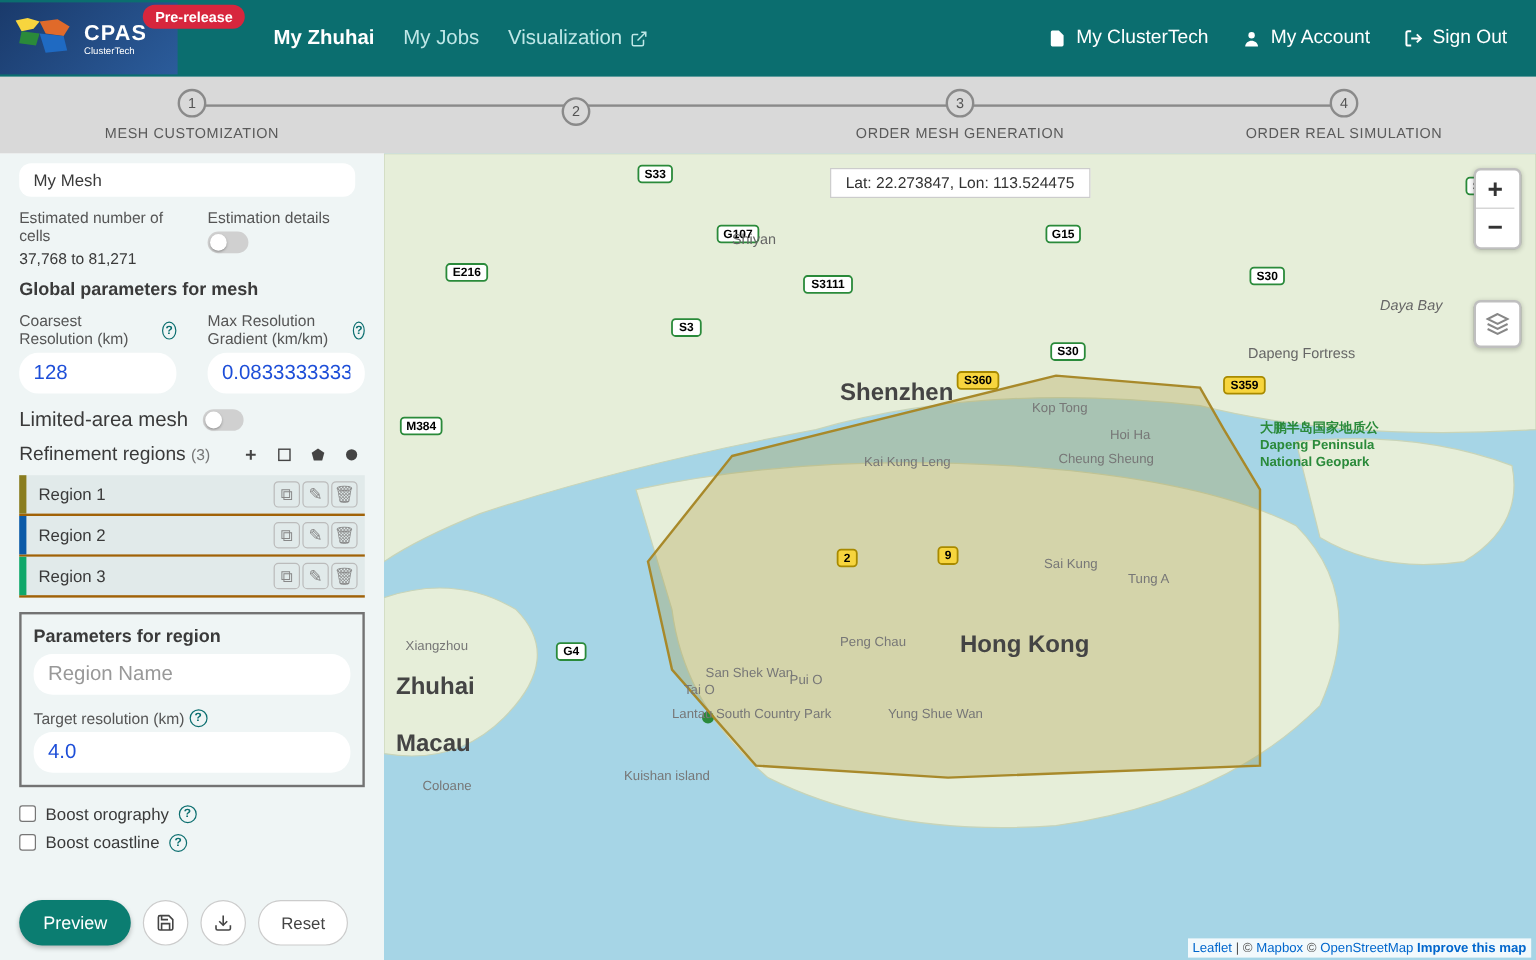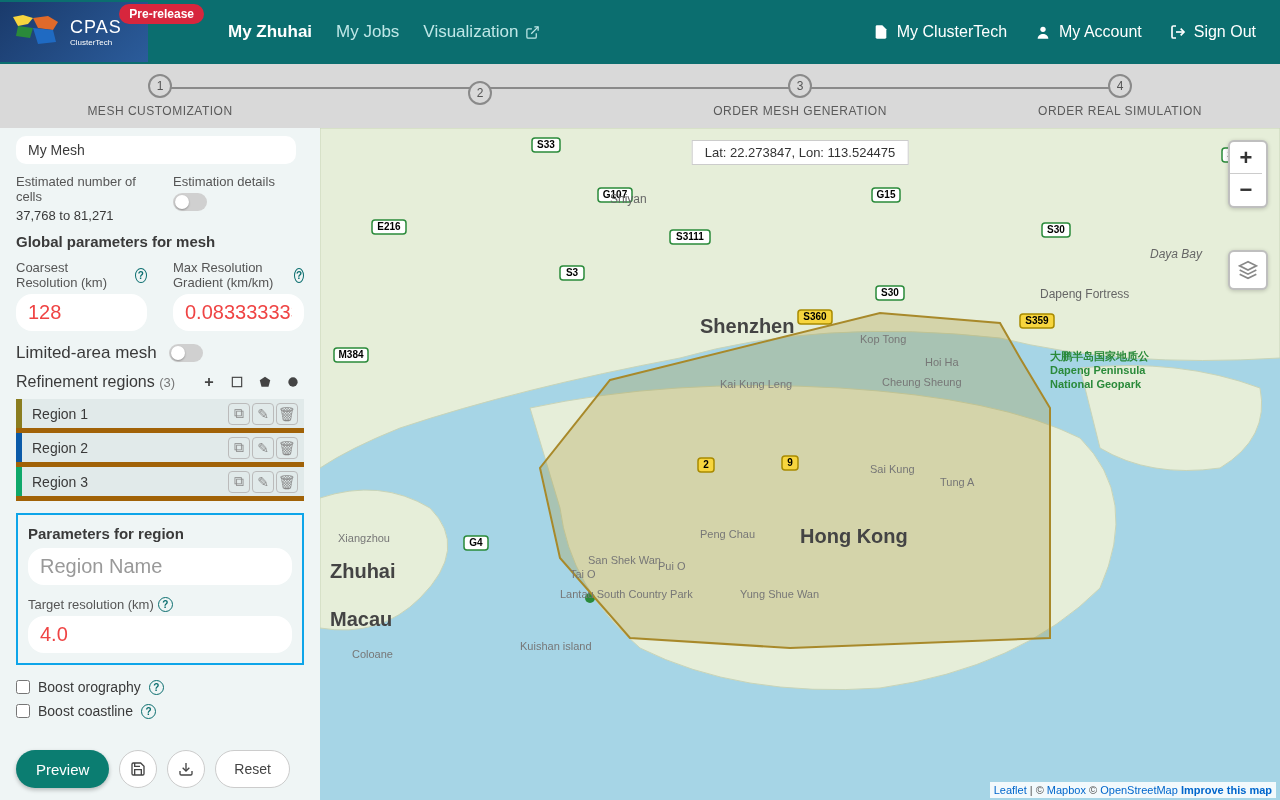--- a/index.html
+++ b/index.html
@@ -2,21 +2,21 @@
 <html><head>
 <meta charset="utf-8">
 <style>
 * { box-sizing: border-box; margin: 0; padding: 0; }
 body { font-family: -apple-system, BlinkMacSystemFont, "Segoe UI", Arial, sans-serif; width: 1280px; height: 800px; overflow: hidden; color: #333; background: #fff; }
 
 .topbar { height: 64px; background: #0b6e6f; display: flex; align-items: center; color: #fff; }
 .logo-wrap { position: relative; width: 148px; height: 60px; background: linear-gradient(135deg,#1a3a6b,#2b5c9b); display: flex; align-items: center; padding: 4px 8px; }
 .logo-wrap svg { width: 60px; height: 40px; }
 .logo-txt { display: flex; flex-direction: column; margin-left: 2px; }
-.logo-txt .big { font-weight: 400; font-size: 18px; letter-spacing: 1px; }
+.logo-txt .big { font-weight: 700; font-size: 18px; letter-spacing: 1px; }
 .logo-txt .small { font-size: 8px; }
 .pre-badge { position: absolute; top: 2px; right: -56px; background: #d7263d; color: #fff; font-size: 12px; font-weight: 600; padding: 3px 10px; border-radius: 10px; }
 
 .nav-left { display: flex; gap: 24px; margin-left: 80px; font-size: 17px; }
 .nav-left .item { color: #bfe7e7; cursor: pointer; display: flex; align-items: center; gap: 6px; }
 .nav-left .item.active { color: #fff; font-weight: 600; }
 .nav-right { margin-left: auto; display: flex; gap: 28px; padding-right: 24px; font-size: 16px; }
 .nav-right .item { color: #fff; cursor: pointer; display: flex; align-items: center; gap: 8px; }
 
 .steps { height: 64px; background: #d9d9d9; display: flex; align-items: center; position: relative; }
@@ -31,41 +31,41 @@
 .sidebar::-webkit-scrollbar-thumb { background: #cfcfcf; border-radius: 4px; }
 
 .chip { background: #fff; border-radius: 10px; padding: 6px 12px; font-size: 14px; display: inline-block; width: 280px; }
 .row { display: flex; gap: 26px; margin: 10px 0; }
 .col { flex: 1; }
 .lbl { font-size: 13px; color: #555; display: flex; align-items: center; gap: 4px; margin-bottom: 4px; }
 .help { width: 15px; height: 15px; border: 1.5px solid #0b6e6f; border-radius: 50%; display: inline-flex; align-items: center; justify-content: center; font-size: 10px; color: #0b6e6f; font-weight: 700; cursor: help; }
 .hdr { font-size: 15px; font-weight: 600; color: #3a3a3a; margin: 10px 0 6px; }
 .cells-val { font-size: 13px; margin-top:4px; }
 
-.input { width: 100%; background: #fff; border: none; border-radius: 16px; padding: 7px 12px; font-size: 20px; color: #ef4444; }
+.input { width: 100%; background: #fff; border: none; border-radius: 16px; padding: 7px 12px; font-size: 17px; color: #1d4ed8; }
 .input::placeholder { color: #999; }
 
 .toggle { width: 34px; height: 18px; background: #d0d0d0; border-radius: 9px; position: relative; display: inline-block; vertical-align: middle; cursor: pointer; }
 .toggle::after { content: ""; position: absolute; width: 14px; height: 14px; background: #fff; border-radius: 50%; top: 2px; left: 2px; box-shadow: 0 1px 2px rgba(0,0,0,.3); }
 
 .lam-row { display:flex; align-items:center; gap:12px; margin: 12px 0 8px; font-size:17px; color:#3a3a3a; }
 
 .ref-hdr { display: flex; align-items: center; justify-content: space-between; margin: 8px 0 6px; }
 .ref-title { font-size: 16px; font-weight: 500; color:#3a3a3a; }
 .ref-title .cnt { font-size: 13px; color: #777; }
 .ref-tools { display: flex; gap: 6px; color: #444; }
 .ref-tools .tool { width: 22px; height: 22px; display: flex; align-items: center; justify-content: center; cursor: pointer; }
 
-.region { display: flex; align-items: center; background: #e1eaea; border-bottom: 5px solid #a16207; height: 34px; padding: 0 6px 0 0; font-size:14px; }
+.region { display: flex; align-items: center; background: #e1eaea; border-bottom: 2px solid #a16207; height: 34px; padding: 0 6px 0 0; font-size:14px; }
 .region .bar { width: 6px; height: 100%; margin-right: 10px; }
 .region .name { flex: 1; }
 .region .acts { display: flex; gap: 2px; }
 .region .acts .btn { width: 22px; height: 22px; border: 1px solid #bbb; border-radius: 4px; display: flex; align-items: center; justify-content: center; color: #888; cursor: pointer; }
 
-.region-params { border: 2px solid #0ea5e9; padding: 10px; margin: 12px 0 14px; background:#eff5f5; }
+.region-params { border: 2px solid #737373; padding: 10px; margin: 12px 0 14px; background:#eff5f5; }
 .region-params .hdr { margin-top:0; }
 
 .chk { display: flex; align-items: center; gap: 8px; margin: 8px 0; font-size:14px; }
 .chk input { width: 14px; height: 14px; }
 
 .actions { position: absolute; bottom: 12px; left: 16px; display: flex; gap: 10px; }
 .btn-main { background: #0b7d71; color: #fff; border: none; border-radius: 20px; padding: 9px 20px; font-size: 15px; cursor: pointer; box-shadow: 0 2px 4px rgba(0,0,0,.25); }
 .btn-circle { width: 38px; height: 38px; border-radius: 50%; border: 1px solid #ccc; background: #fff; display: flex; align-items: center; justify-content: center; color: #444; cursor: pointer; }
 .btn-reset { border: 1px solid #ccc; background: #fff; border-radius: 20px; padding: 9px 18px; font-size: 14px; color:#444; cursor: pointer; }
 

